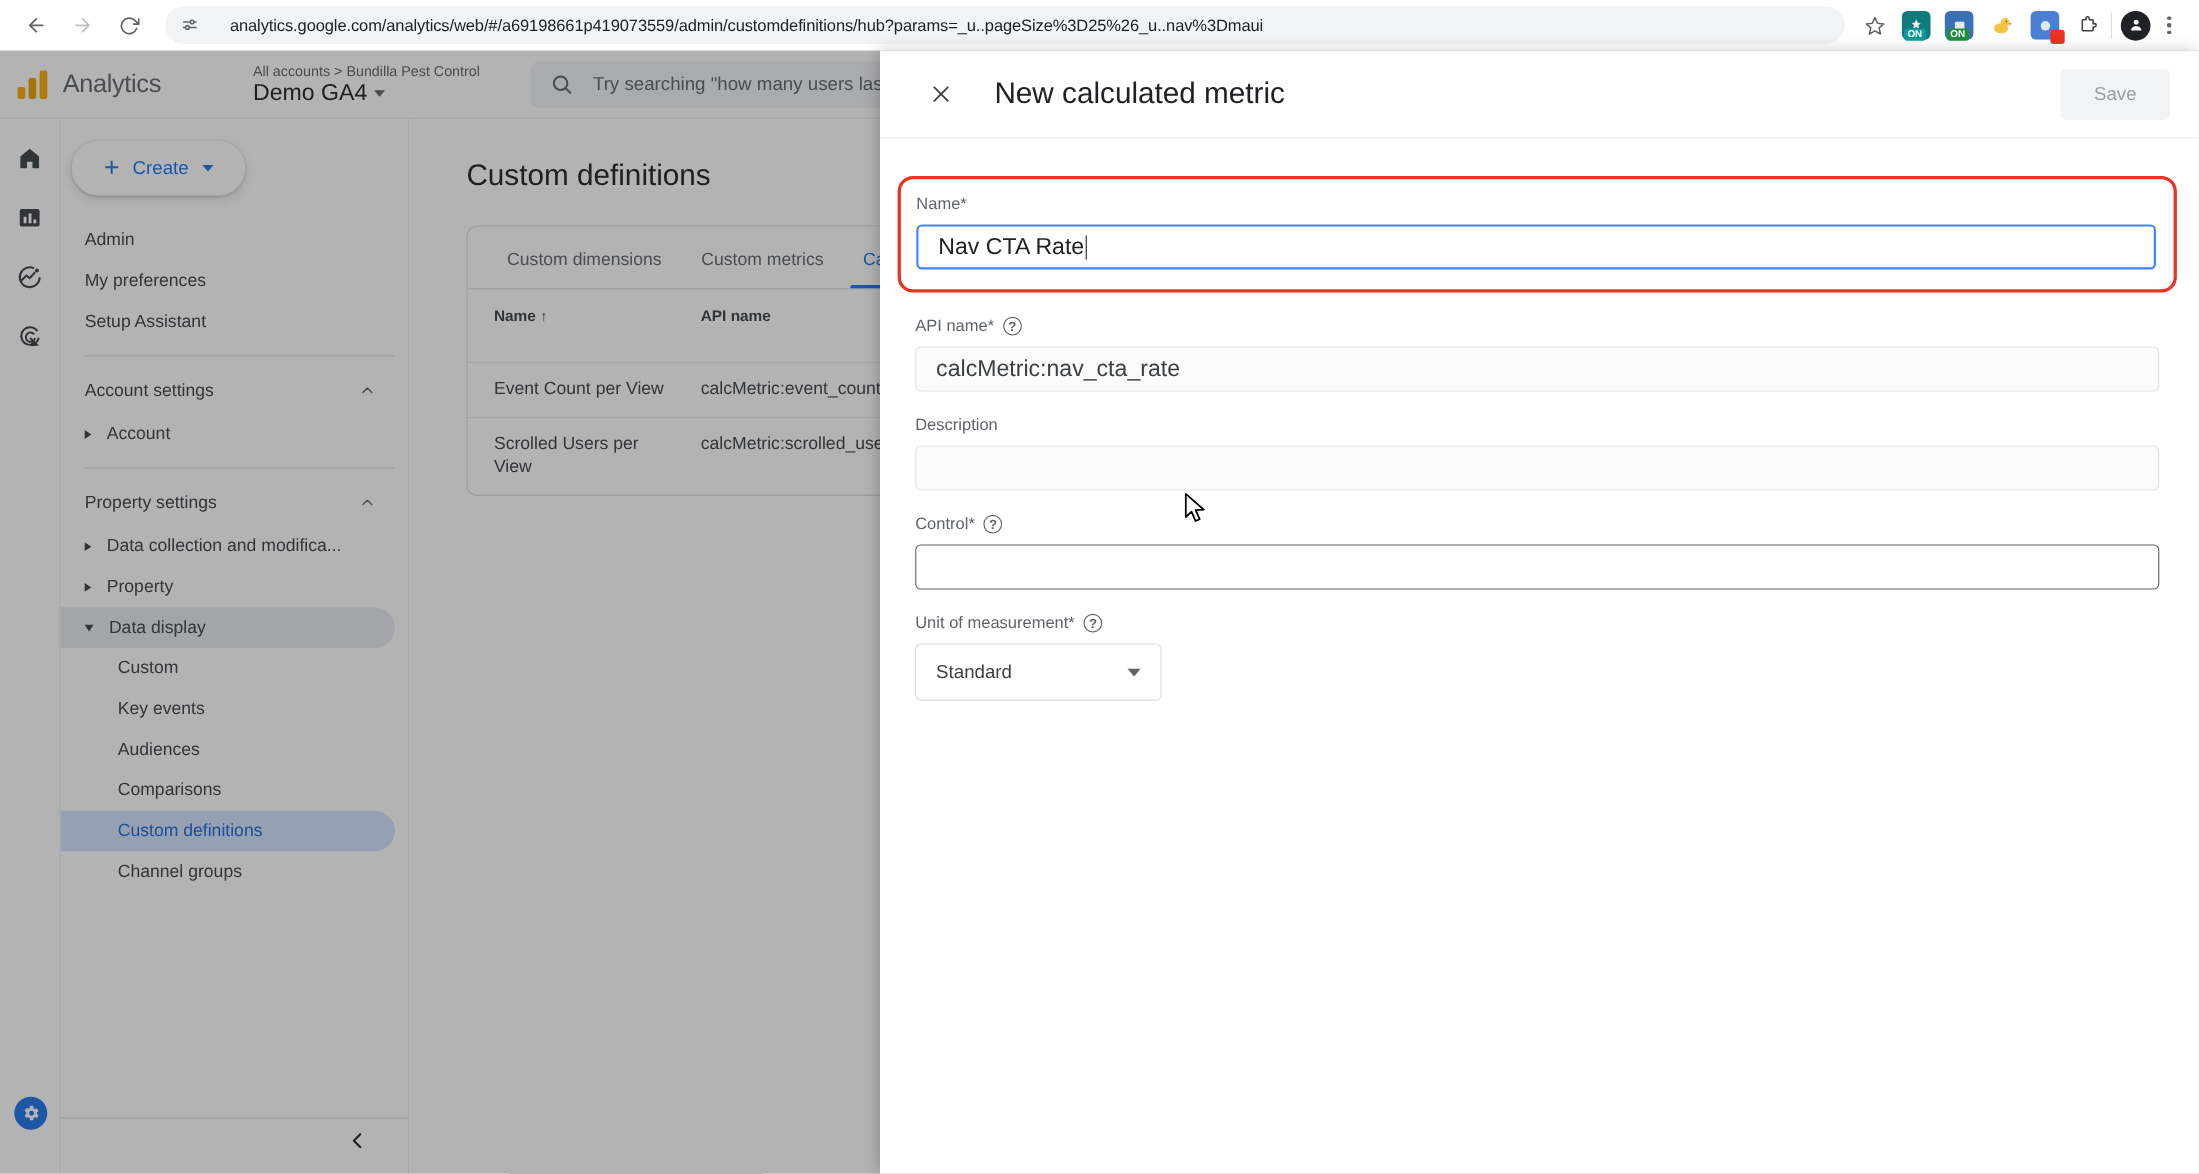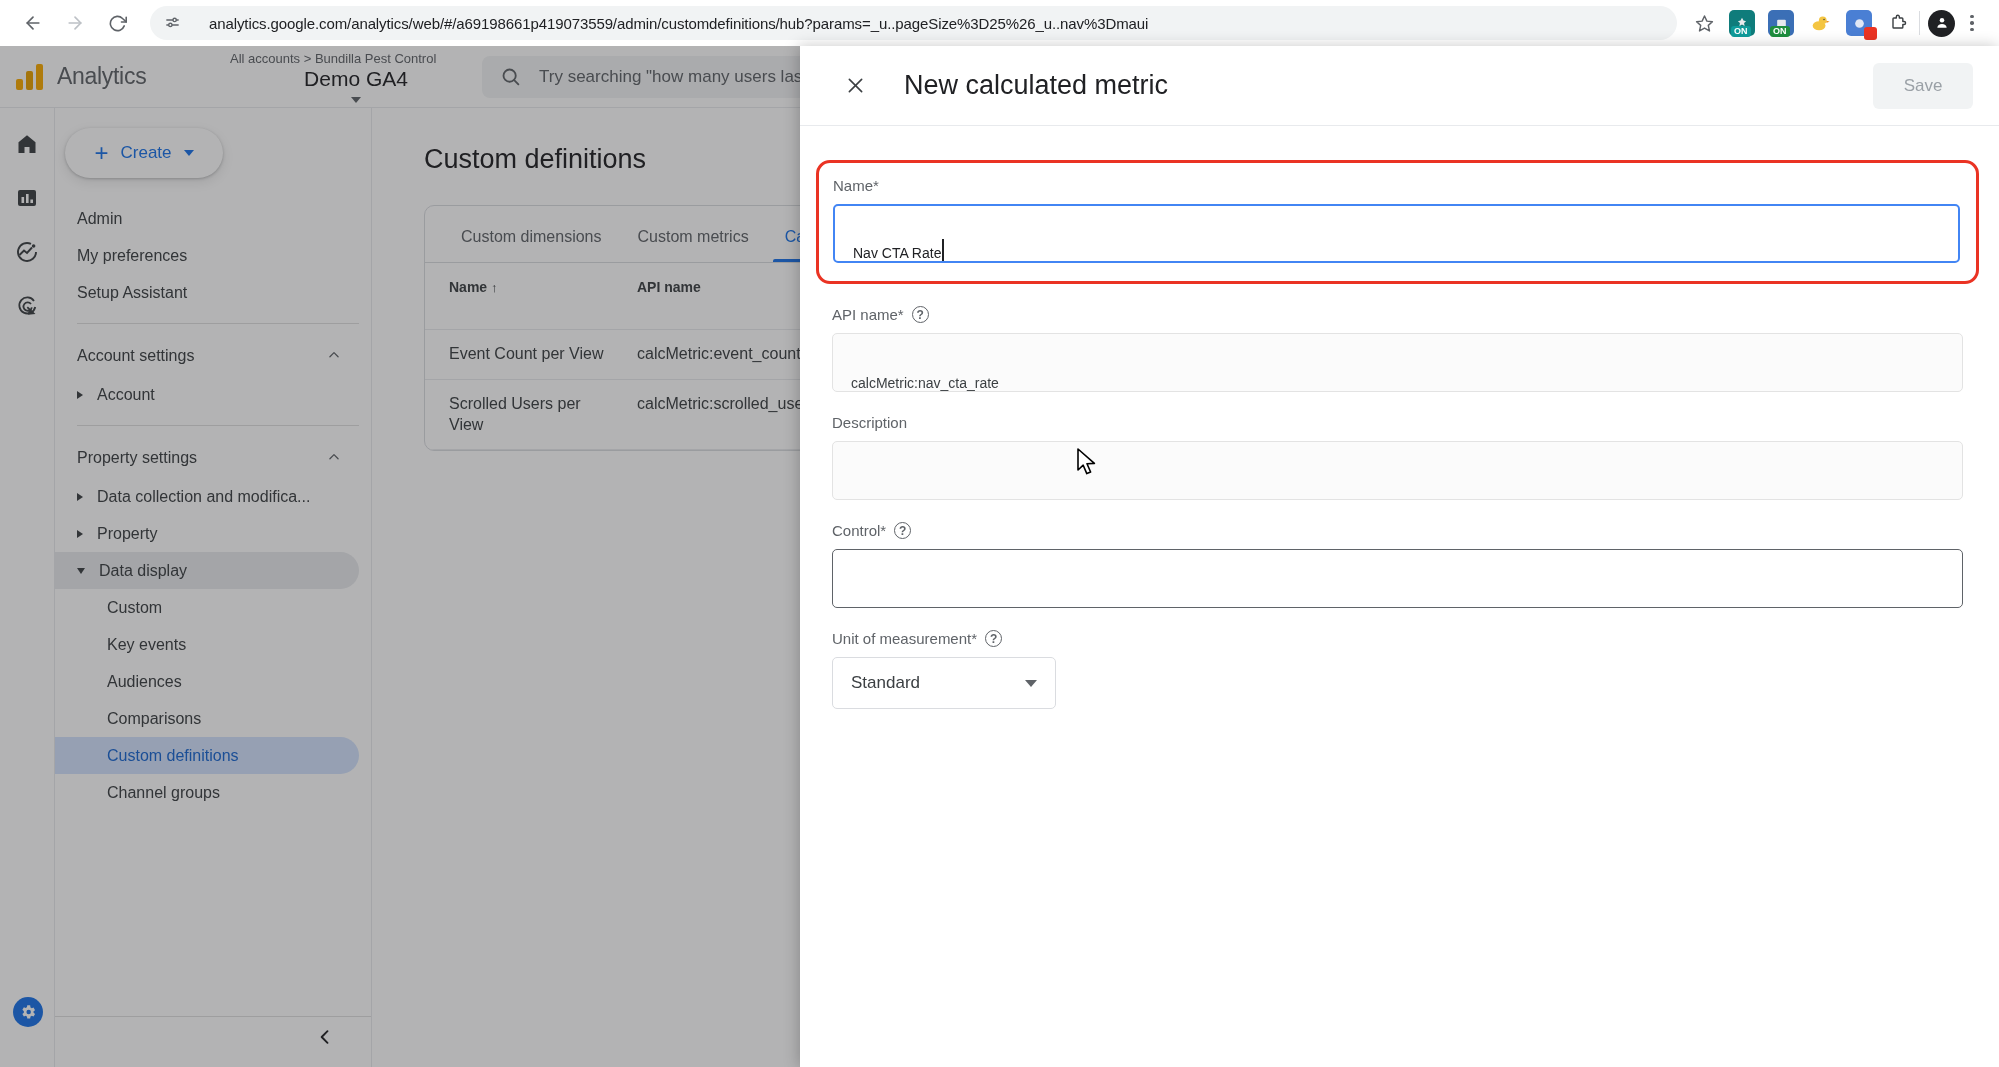--- a/index.html
+++ b/index.html
@@ -89,21 +89,21 @@
     padding-left: 16px;
   }
   .ga-logo-bars { display:flex; align-items:flex-end; gap:3px; height:26px; }
   .ga-logo-bars i { display:block; border-radius:2px; }
   .bar1 { width:7px; height:11px; background:#f9ab00; }
   .bar2 { width:7px; height:19px; background:#e8a100; }
   .bar3 { width:7px; height:26px; background:#f9ab00; }
   .ga-wordmark { font-size: 23px; color: #5f6368; letter-spacing: -0.3px; }
   .acct-block { padding-left: 8px; min-width: 260px; }
   .acct-crumb { font-size: 13px; color: #5f6368; margin-bottom: 1px; }
-  .acct-name { font-size: 21px; color: #202124; display:flex; align-items:center; gap:6px;flex-direction:column;}
+  .acct-name { font-size: 21px; color: #202124; display:flex; align-items:center; gap:6px;}
   .caret-down { width:0;height:0;border-left:5px solid transparent;border-right:5px solid transparent;border-top:6px solid #5f6368;display:inline-block; }
   .ga-search {
     flex: 1;
     height: 42px;
     background: #f1f3f4;
     border-radius: 8px;
     display: flex; align-items: center;
     gap: 18px;
     padding: 0 18px;
     margin-right: 24px;
@@ -315,27 +315,27 @@
   .help-icon {
     width: 17px; height: 17px; border-radius: 50%;
     border: 1.6px solid #5f6368;
     color: #5f6368;
     font-size: 12px; font-weight: 700;
     display: flex; align-items: center; justify-content: center;
     line-height: 1;
     cursor: pointer;
   }
   .text-input {
-    width: 100%; height: 59px;
+    width: 100%; height: 41px;
     border: 1px solid #dadce0;
     border-radius: 5px;
     background: #fff;
-    font-size: 14px; color: #202124;
+    font-size: 21px; color: #202124;
     padding: 0 18px;
-    display: flex; align-items: flex-end;
+    display: flex; align-items: center;
     font-family: "Liberation Sans", sans-serif;
   }
   .text-input.focused {
     border: 2px solid #4285f4;
   }
   .text-input.readonly {
     background: #fbfbfb;
     border-color: #e3e3e3;
     color: #3c4043;
   }

